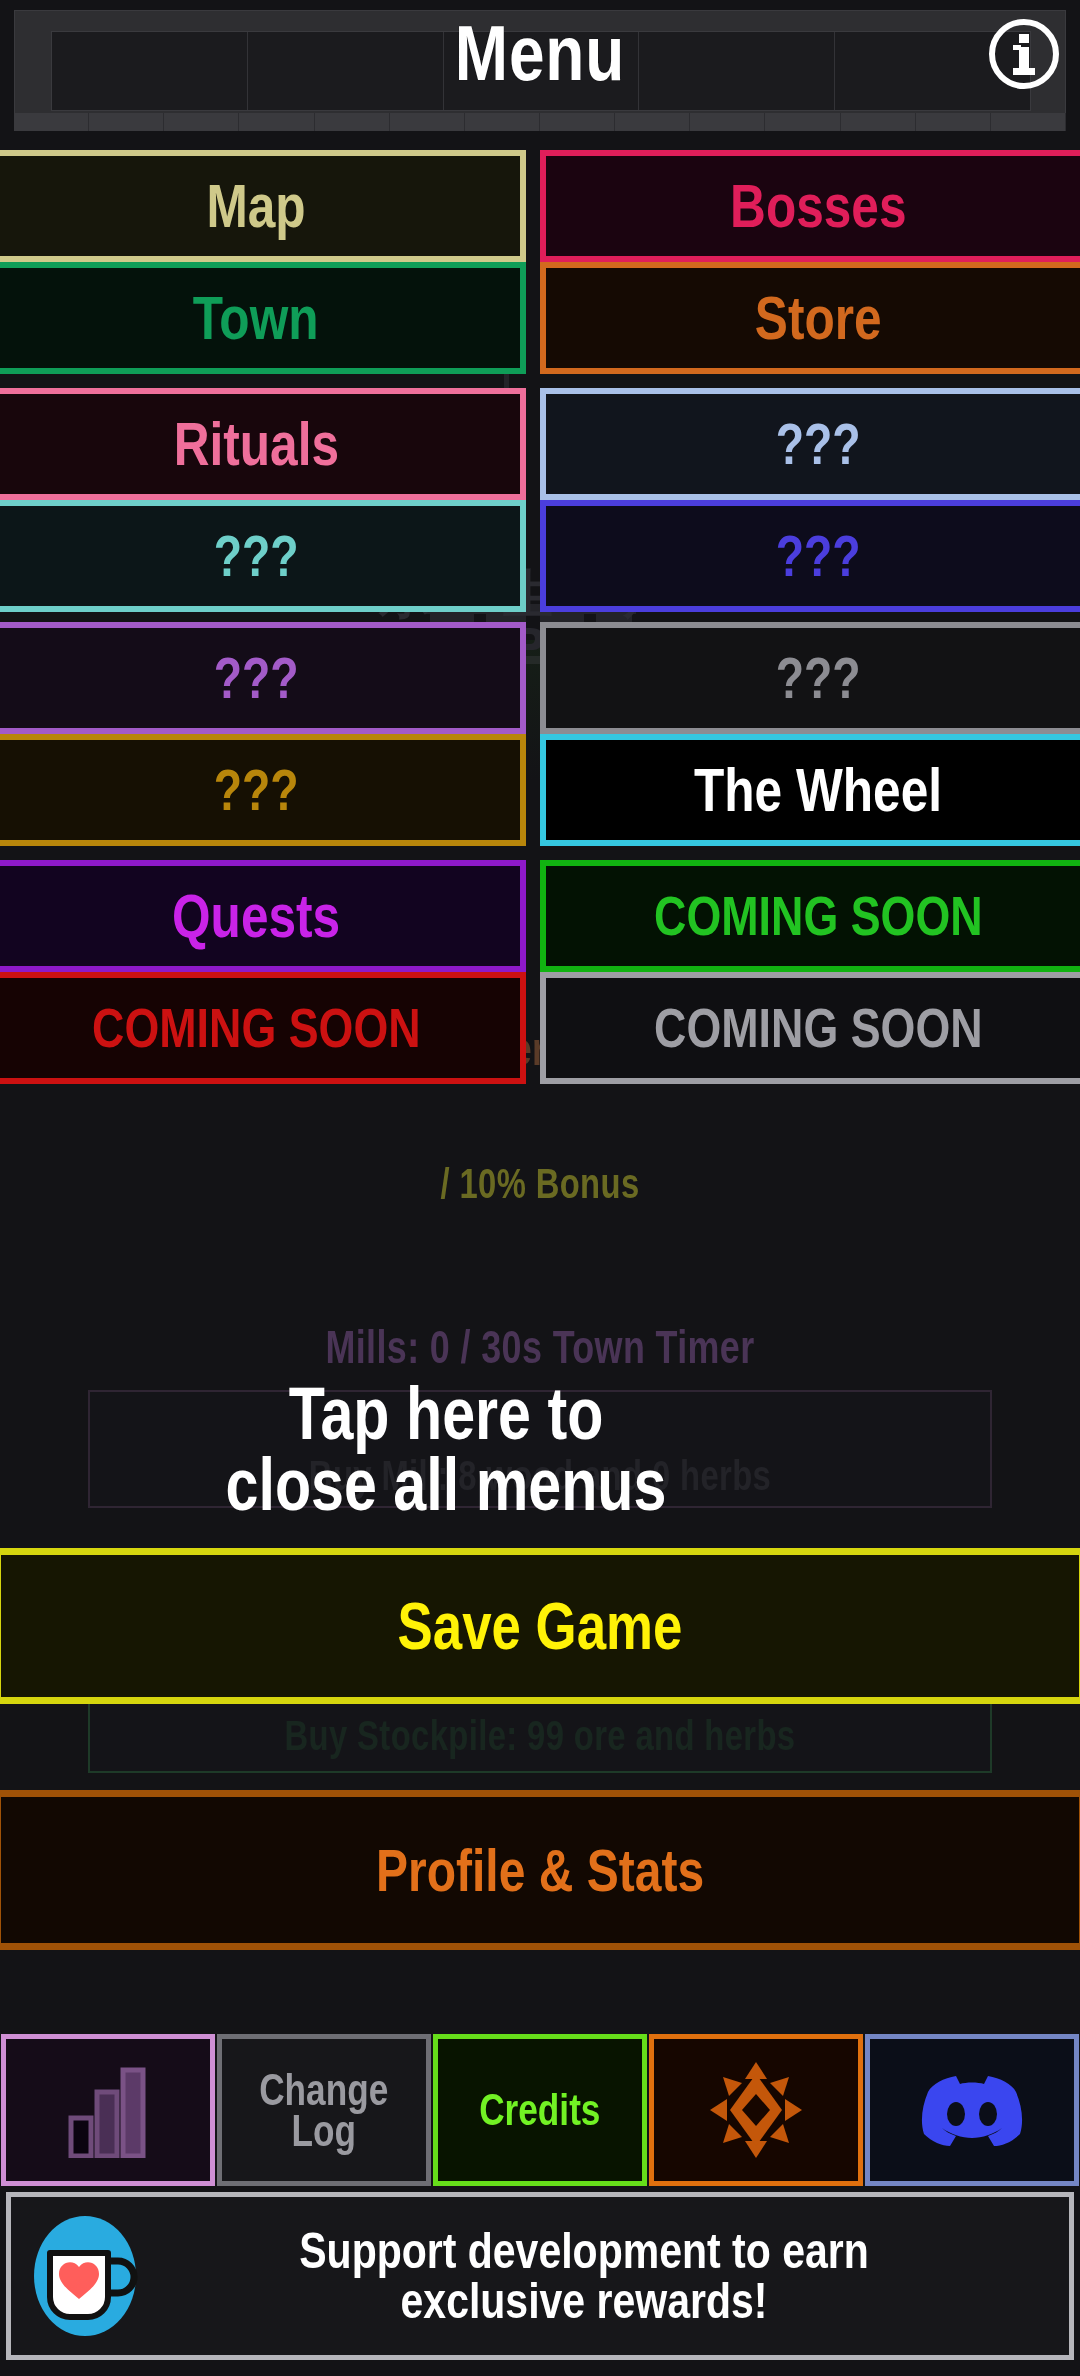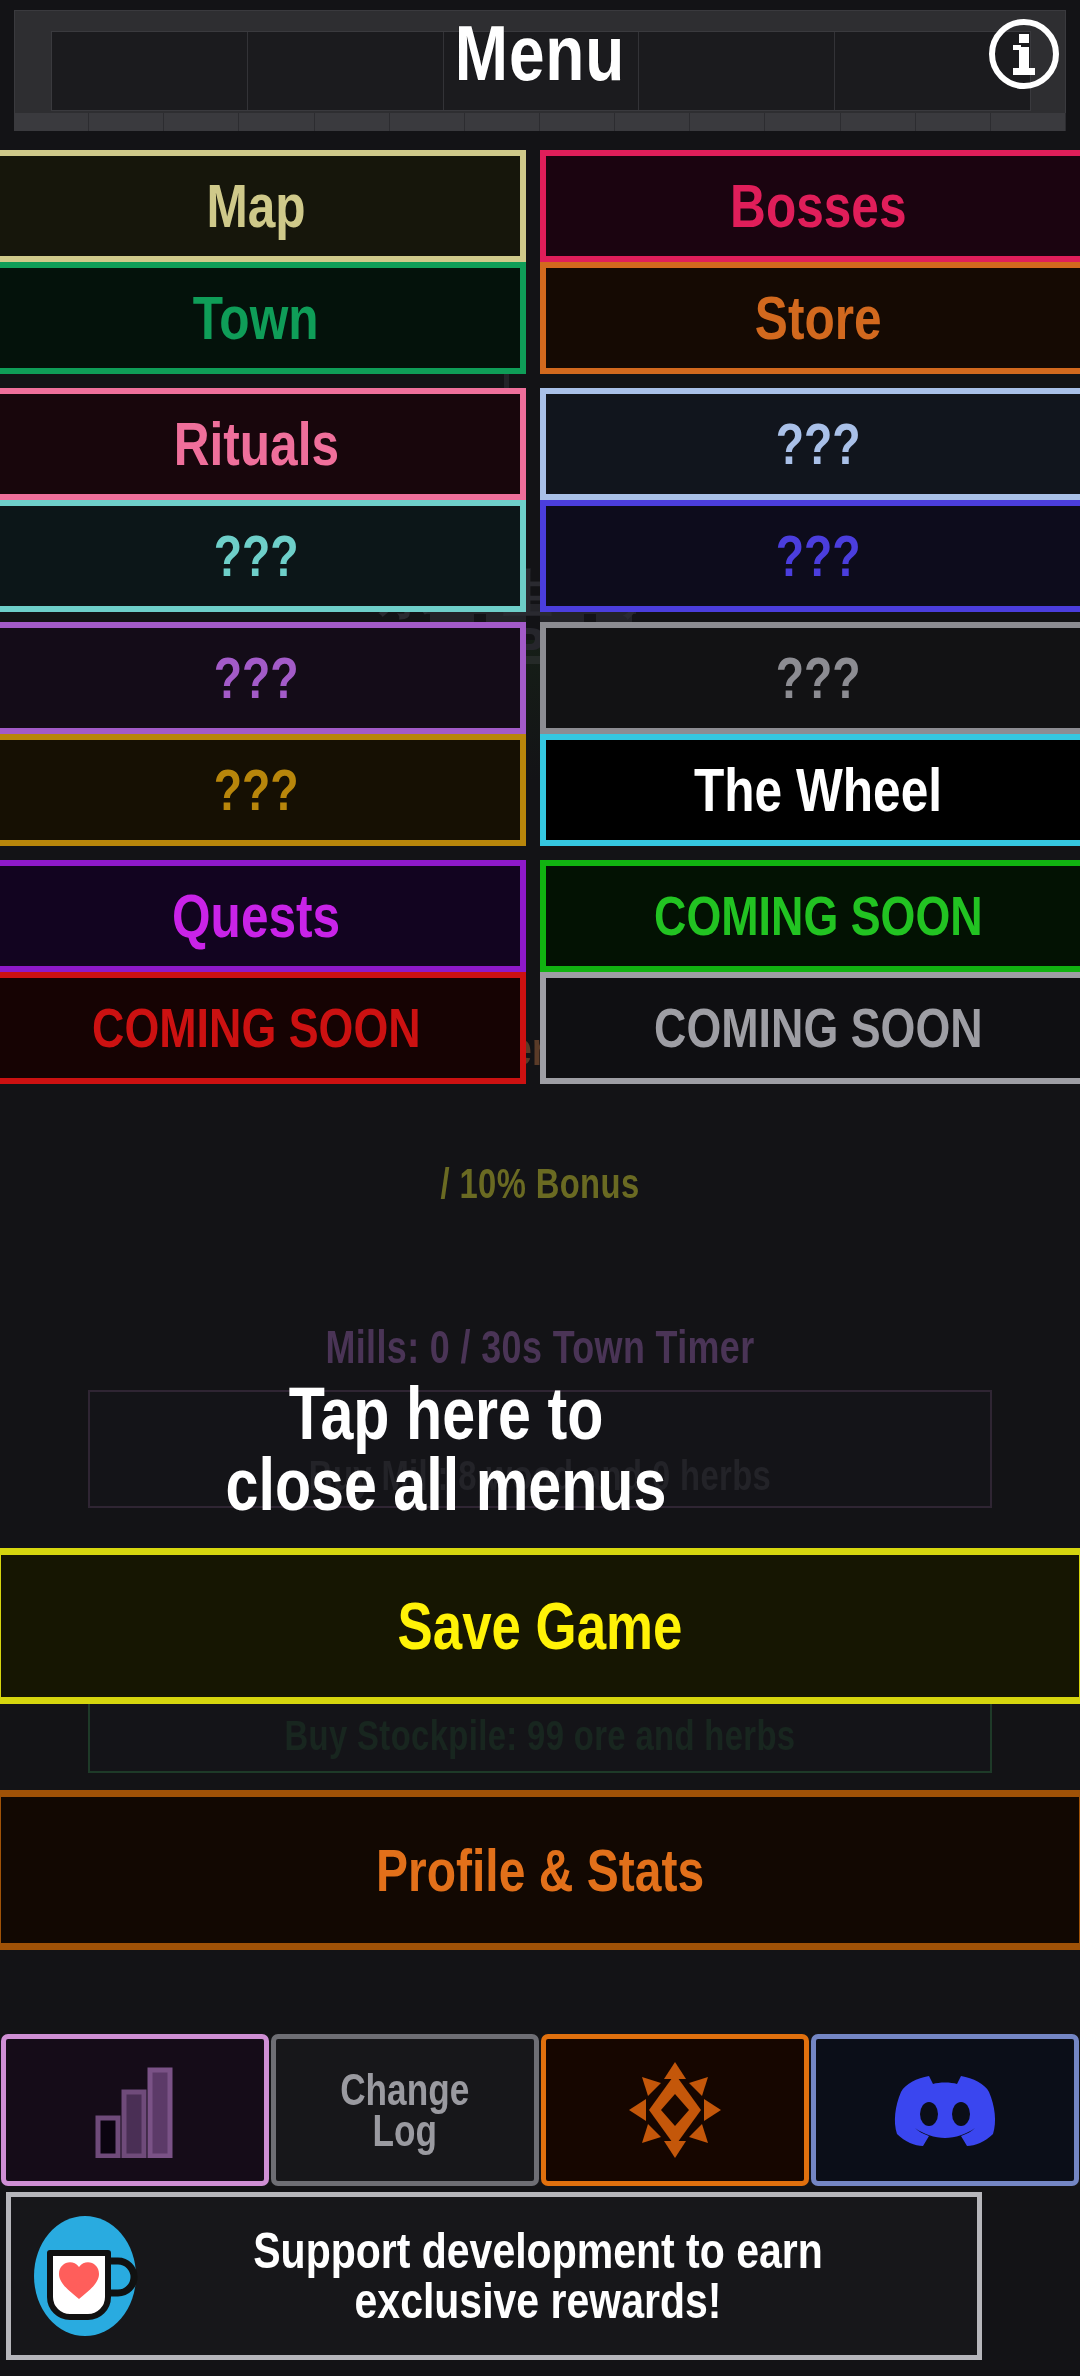--- a/index.html
+++ b/index.html
@@ -125,32 +125,32 @@
 
   
   .toolbar {
     position:absolute; left:0; top:2034px; width:1080px; height:152px;
     display:flex; z-index:8;
   }
   .tool {
     flex:1; margin:0 1px;
     border-style:solid; border-width:5px;
     display:flex; align-items:center; justify-content:center;
-    cursor:pointer; overflow:hidden;border-radius:7px;
+    cursor:pointer; overflow:hidden;
   }
   .tool-label {
     font-weight:bold; line-height:0.94; text-align:center;
     font-size:44px;
     font-family:"Liberation Sans Narrow","Liberation Sans",sans-serif;
   }
   .tool-label span { display:block; transform:scaleX(0.80); }
 
   
   .support {
-    position:absolute; left:6px; top:2192px; width:976px; height:168px;
+    position:absolute; left:6px; top:2192px; width:1068px; height:168px;
     background:#17171a; border:5px solid #b6b6bb;
     display:flex; align-items:center; z-index:8; cursor:pointer;
   }
   .kofi { width:148px; display:flex; align-items:center; justify-content:center; }
   .support-text {
     flex:1; text-align:center; color:#ffffff;
     font-size:50px; font-weight:bold; line-height:1.0;
     padding-right:60px;
     font-family:"Liberation Sans Narrow","Liberation Sans",sans-serif;
   }
@@ -312,20 +312,25 @@
             <rect x="58" y="8" width="20" height="86" fill="#5c3a68" stroke="#7a5286" stroke-width="5"></rect>
           </svg>
         </div>
       </div>
       <div class="tool" style="border-color: rgb(110, 110, 116); background: rgb(23, 23, 26);">
         <div class="tool-label" style="color: rgb(154, 154, 160);">
           <span>Change</span>
           <span>Log</span>
         </div>
       </div>
+      <div class="tool" style="border-color: rgb(102, 222, 26); background: rgb(8, 20, 0);">
+        <div class="tool-label" style="color: rgb(114, 242, 36);">
+          <span>Credits</span>
+        </div>
+      </div>
       <div class="tool" style="border-color: rgb(224, 112, 14); background: rgb(22, 6, 0);">
         <div style="display: flex;">
           <svg width="96" height="100" viewBox="0 0 96 100">
             <g fill="#c4570a">
               <path d="M48 2 l11 17 h-22 z"></path>
               <path d="M48 98 l-11 -17 h22 z"></path>
               <path d="M2 50 l17 -11 v22 z"></path>
               <path d="M94 50 l-17 11 v-22 z"></path>
               <path d="M15 17 l19 6 -13 13 z"></path>
               <path d="M81 83 l-19 -6 13 -13 z"></path>

